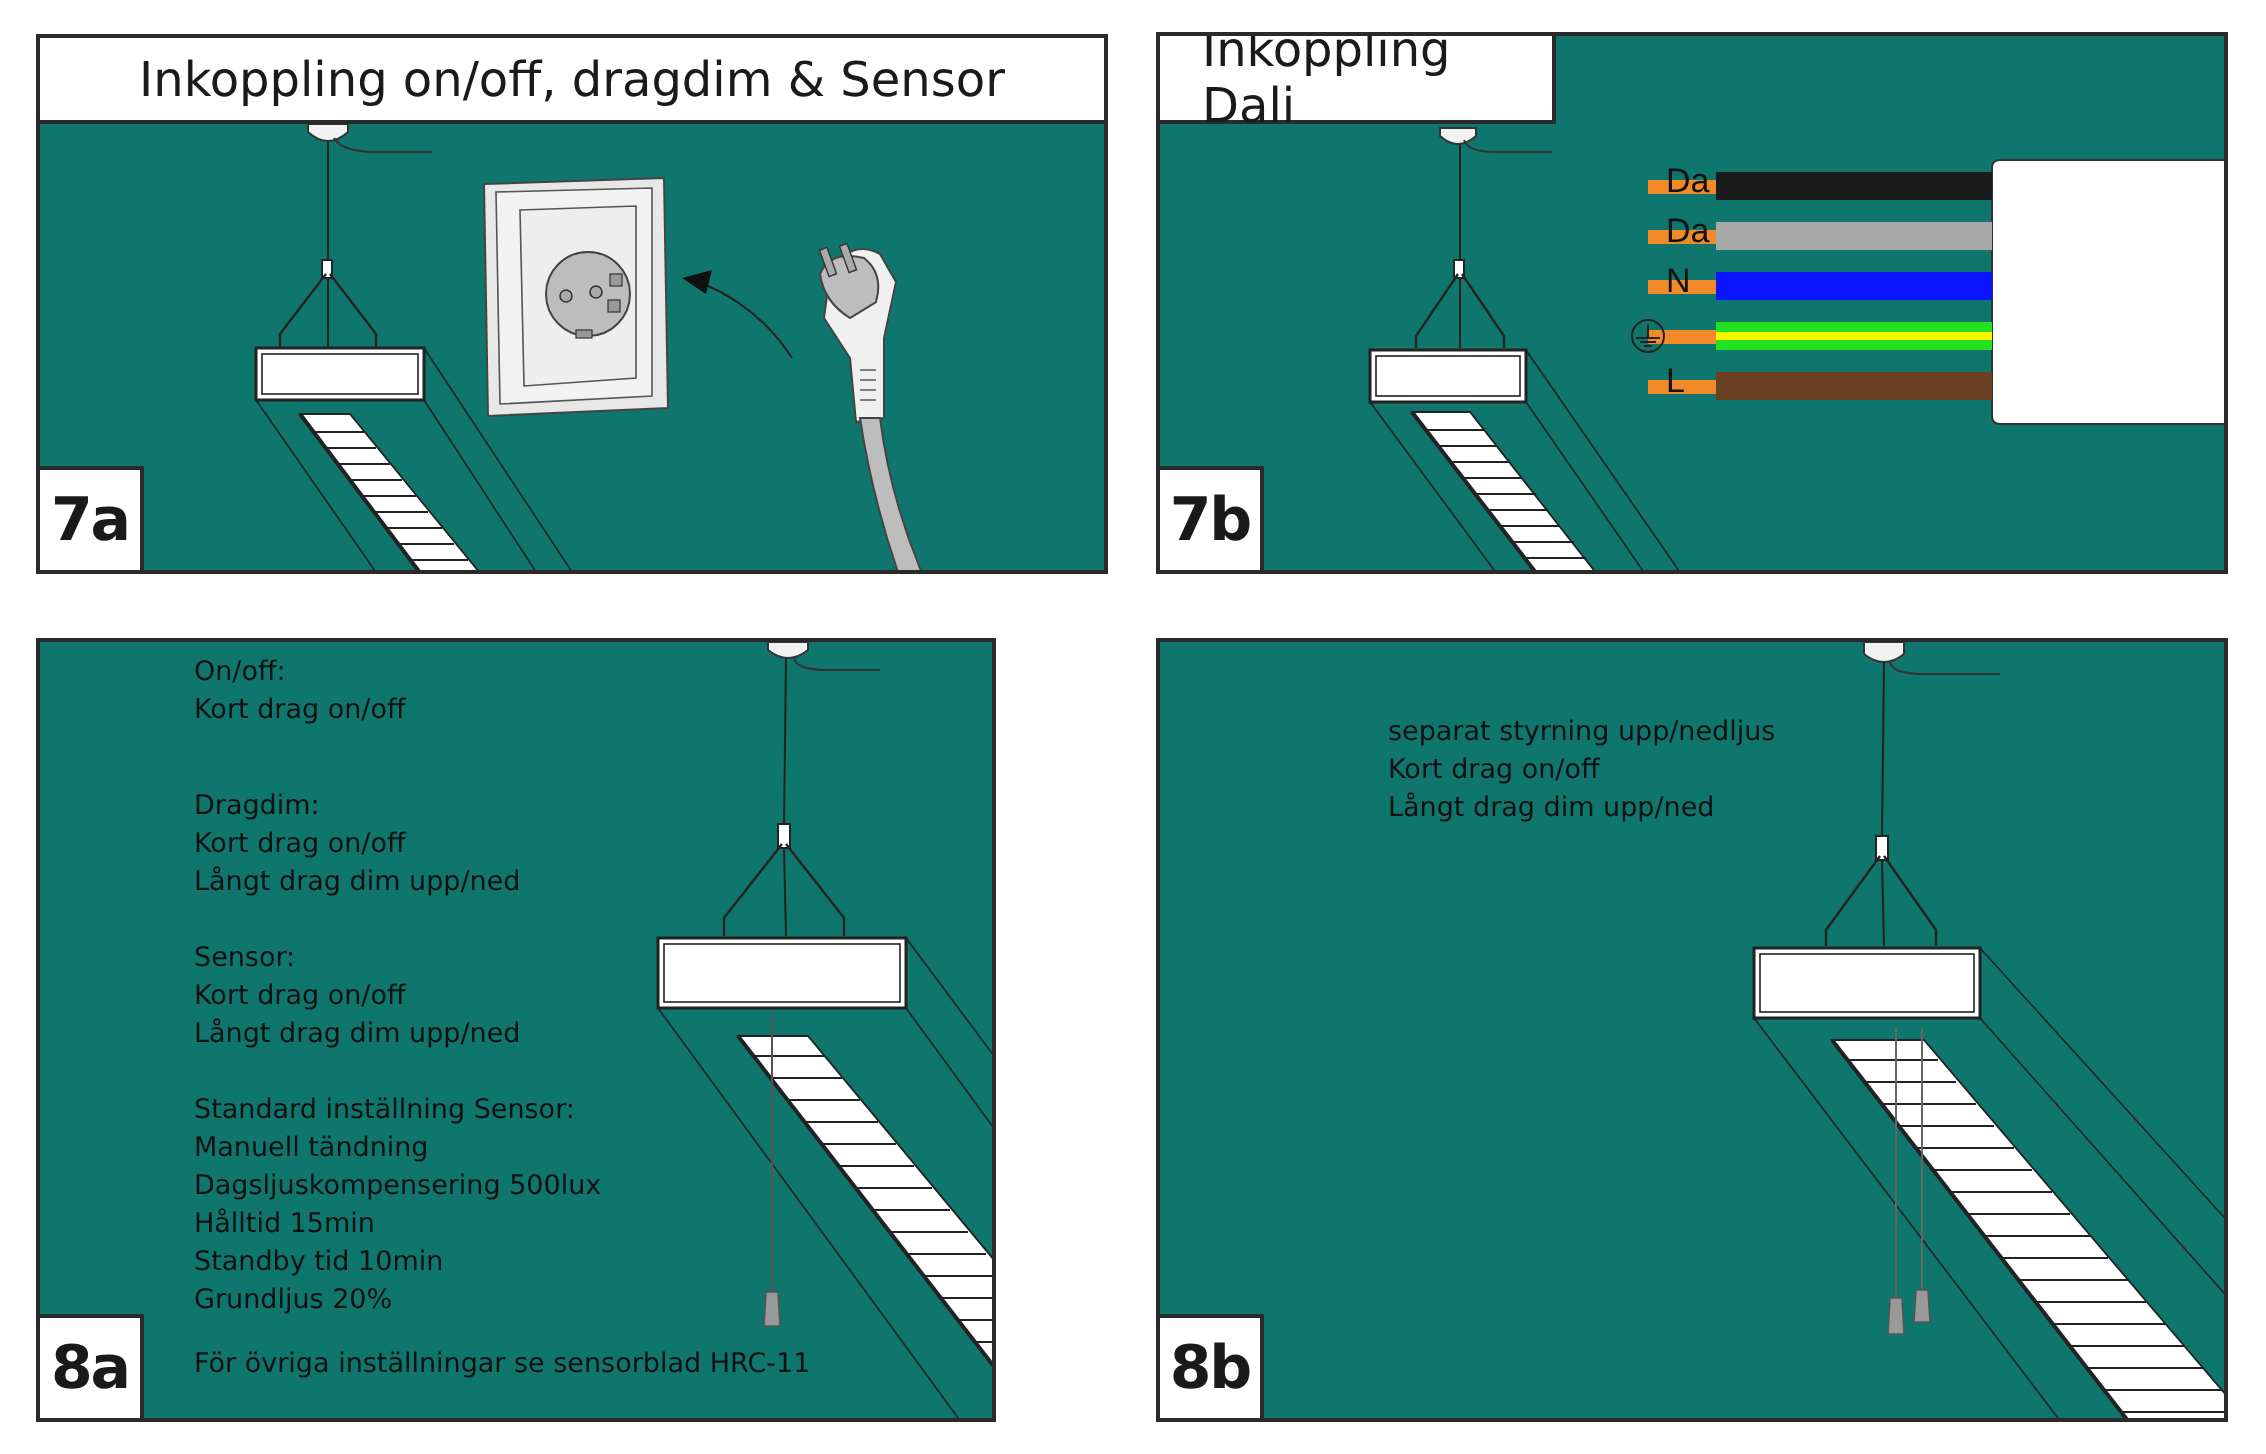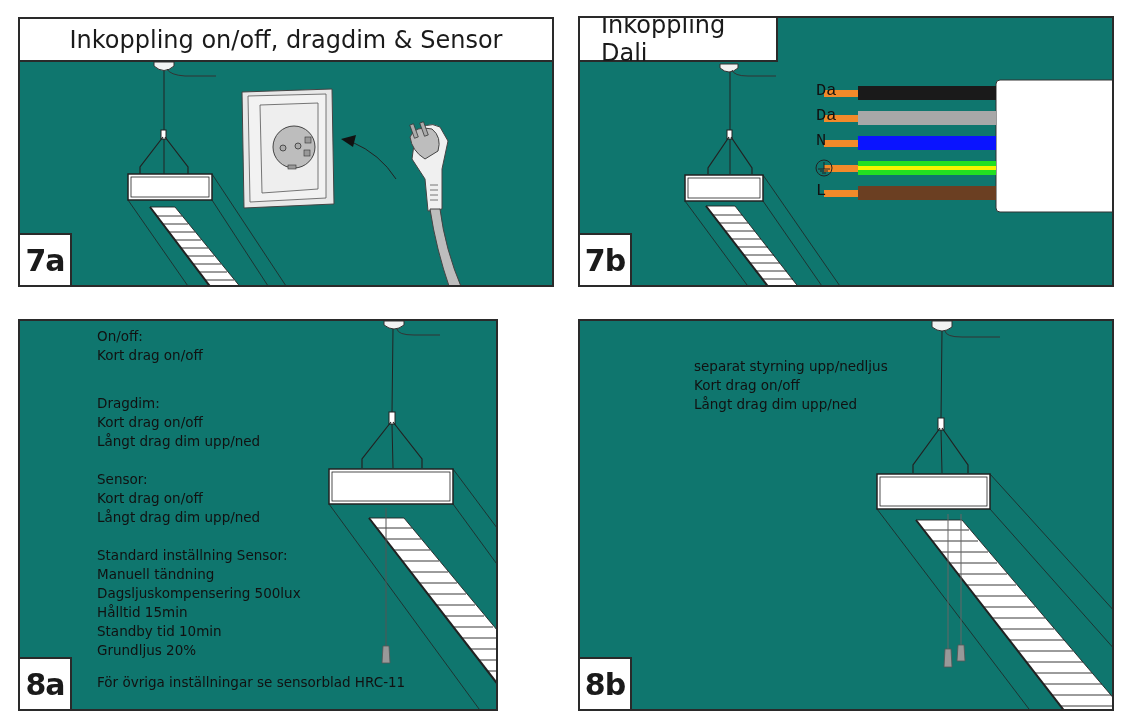--- a/index.html
+++ b/index.html
@@ -4,21 +4,21 @@
 <style>
   html, body { margin:0; padding:0; background:#ffffff; }
   body { width:1133px; height:727px; position:relative; overflow:hidden; font-family:"DejaVu Sans", sans-serif; color:#1a1a1a; }
   .panel { position:absolute; border:2px solid #2a2a2a; box-sizing:border-box; background:#0f766e; overflow:hidden; }
   .panel svg.art { position:absolute; left:0; top:0; }
   .label-box { position:absolute; left:-2px; bottom:-2px; width:54px; height:54px; border:2px solid #2a2a2a; background:#fff; box-sizing:border-box; display:flex; align-items:center; justify-content:center; font-family:"DejaVu Sans", sans-serif; font-weight:bold; font-size:30px; letter-spacing:-1px; color:#1a1a1a; z-index:3; }
   .title-bar { position:absolute; left:-2px; top:-2px; border:2px solid #2a2a2a; background:#fff; box-sizing:border-box; font-family:"DejaVu Sans", sans-serif; font-size:24px; color:#1a1a1a; display:flex; align-items:center; justify-content:center; z-index:3; }
   .notes { position:absolute; font-family:"DejaVu Sans", sans-serif; font-size:13.5px; line-height:19px; color:#111; z-index:2; }
   .notes .gap { height:19px; }
   .notes .line { white-space:nowrap; }
-  .wire-label { position:absolute; font-family:Liberation Mono, monospace; font-size:17px; color:#111; z-index:2; }
+  .wire-label { position:absolute; font-family:Liberation Sans, sans-serif; font-size:17px; color:#111; z-index:2;margin-left:17px; }
 </style>
 </head>
 <body>
 
 <div class="panel" style="left:18px; top:17px; width:536px; height:270px;">
   <div class="title-bar" style="width:536px; height:45px;">Inkoppling on/off, dragdim &amp; Sensor</div>
   <svg class="art" width="536" height="270">
     <g>
       <path d="M134 43 L154 43 L154 47 Q144 56 134 47 Z" fill="#f2f2f2" stroke="#333" stroke-width="1"></path>
       <path d="M147 50 Q150 56 165 57 L196 57" fill="none" stroke="#333" stroke-width="1"></path>

